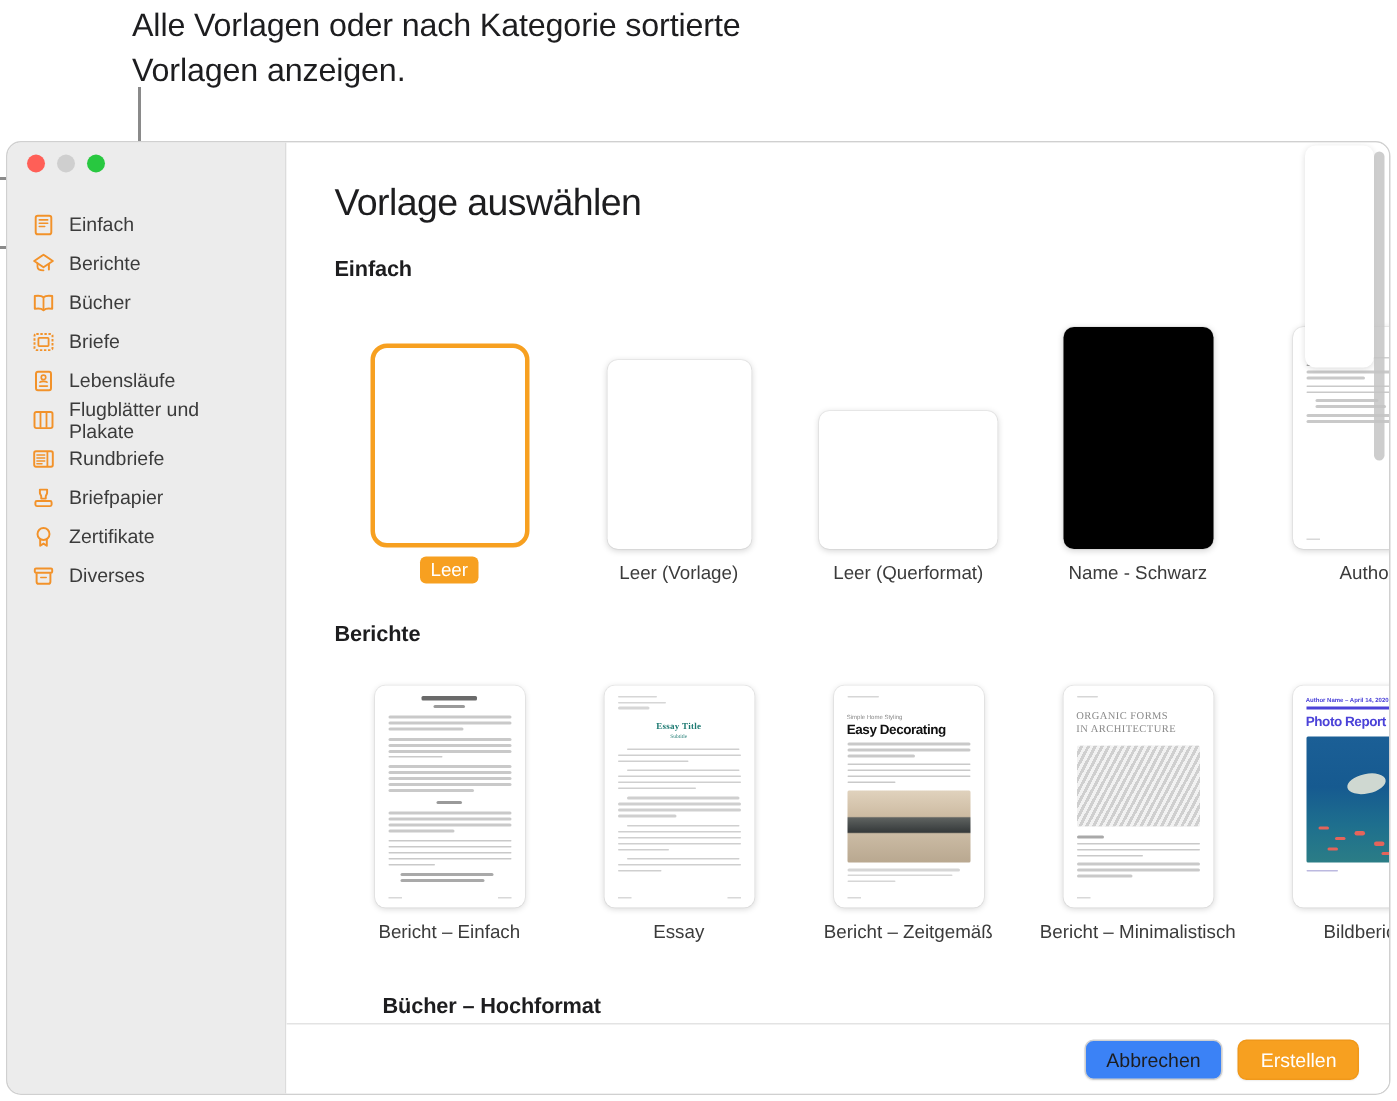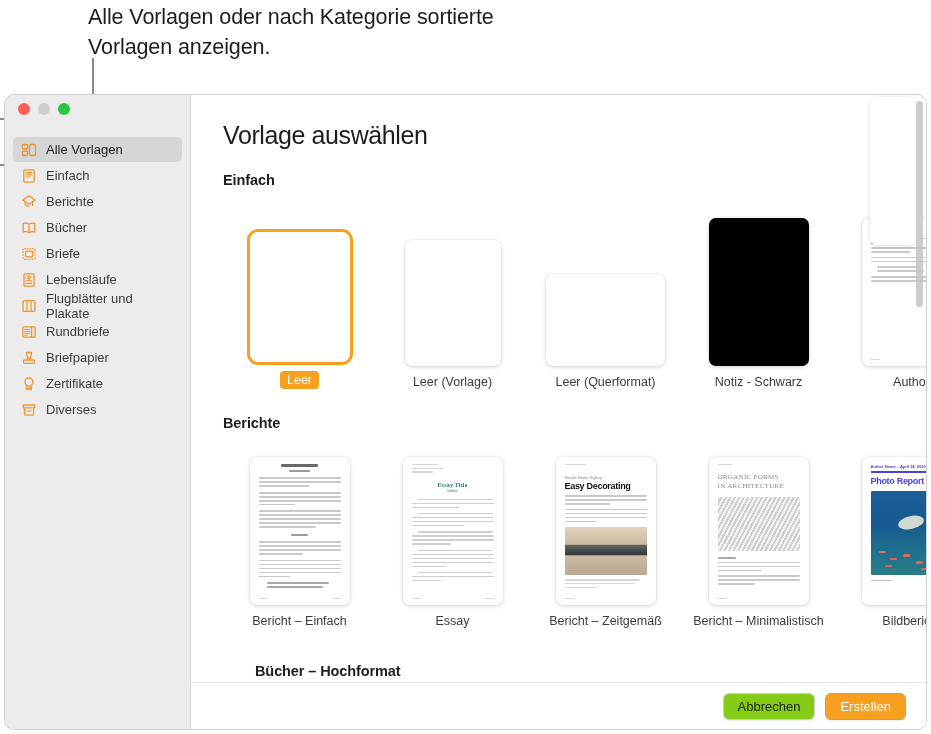--- a/index.html
+++ b/index.html
@@ -154,21 +154,21 @@
     font-size:12.5px;color:#6e6e73;white-space:nowrap;overflow:hidden;
   }
 
   
   .footer{
     flex:none;height:46px;background:#fff;border-top:1px solid #e3e3e3;
     display:flex;align-items:center;justify-content:flex-end;gap:10px;padding-right:20px;
   }
   .btn{
     font-size:13px;border-radius:6px;padding:5px 14px;cursor:default;
-    border:1px solid #cfcfcf;background:#84cc16;color:#1d1d1f;
+    border:1px solid #cfcfcf;background:#3b82f6;color:#1d1d1f;
     box-shadow:0 .5px 1px rgba(0,0,0,.07);
   }
   .btn.primary{background:#f7a020;border-color:#f0981a;color:#fff;}
 
   
   .vscroll{
     position:absolute;right:3px;top:6px;width:7px;height:206px;
     background:#c4c4c4;border-radius:4px;opacity:.85;
   }
 </style>
@@ -185,28 +185,20 @@
     <div class="win-body">
 
       <div class="sidebar">
         <div class="traffic">
           <span class="dot red"></span>
           <span class="dot yellow"></span>
           <span class="dot green"></span>
         </div>
         <div class="side-list">
 
-          <div class="side-item selected">
-            <svg class="side-icon" viewBox="0 0 16 16">
-              <rect x="1.5" y="2.5" width="5" height="4.5" rx="1" fill="none" stroke="#f2922a" stroke-width="1.3"></rect>
-              <rect x="1.5" y="9" width="5" height="4.5" rx="1" fill="none" stroke="#f2922a" stroke-width="1.3"></rect>
-              <rect x="8.5" y="2.5" width="6" height="11" rx="1.4" fill="none" stroke="#f2922a" stroke-width="1.3"></rect>
-            </svg>
-            <span>Alle Vorlagen</span>
-          </div>
 
           <div class="side-item">
             <svg class="side-icon" viewBox="0 0 16 16">
               <rect x="2.8" y="1.8" width="10.4" height="12.4" rx="1.4" fill="none" stroke="#f2922a" stroke-width="1.3"></rect>
               <path d="M5.2 4.6h5.6M5.2 6.8h5.6M5.2 9h3.6" stroke="#f2922a" stroke-width="1.1" stroke-linecap="round"></path>
             </svg>
             <span>Einfach</span>
           </div>
 
           <div class="side-item">
@@ -317,21 +309,21 @@
                   <div class="thumb-holder">
                     <div class="thumb landscape"></div>
                   </div>
                   <div class="caption">Leer (Querformat)</div>
                 </div>
 
                 <div class="cell">
                   <div class="thumb-holder">
                     <div class="thumb black"></div>
                   </div>
-                  <div class="caption">Notiz - Schwarz</div>
+                  <div class="caption">Name - Schwarz</div>
                 </div>
 
                 <div class="cell">
                   <div class="thumb-holder">
                     <div class="thumb tall">
                       <div class="doc">
                         <div class="ln sm" style="width:56%;margin-bottom:6px;"></div>
                         <div class="ln dk" style="width:16%;"></div>
                         <div class="rule"></div>
                         <div class="ln dk" style="width:20%;margin-bottom:3px;"></div>

